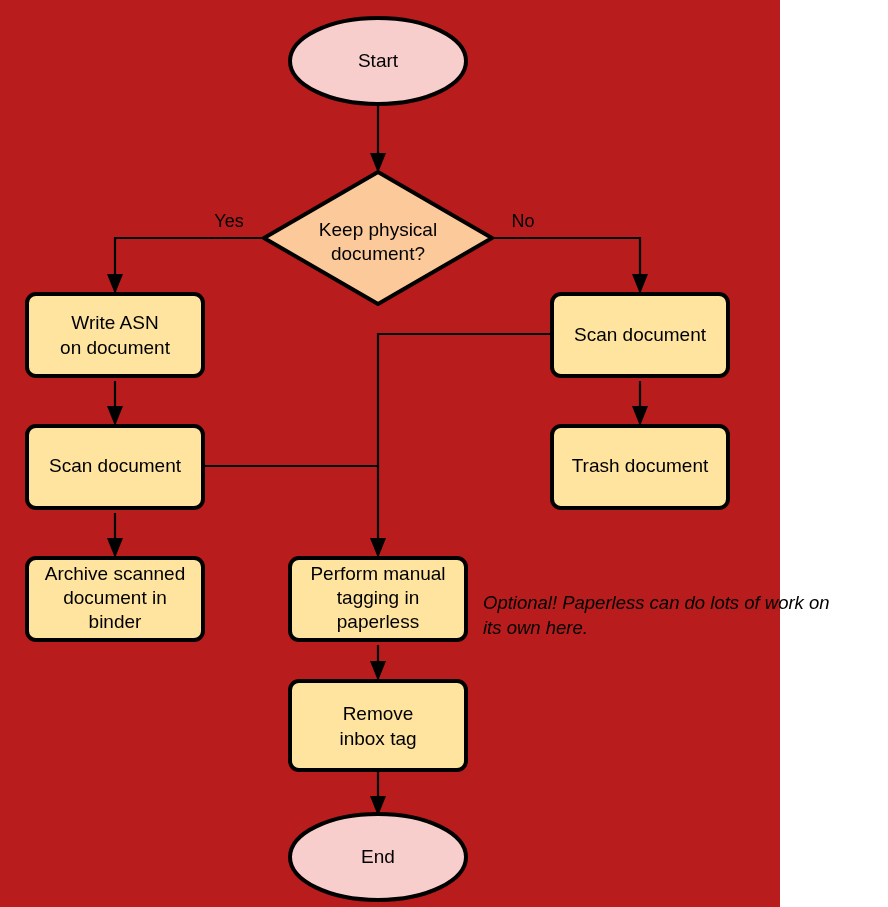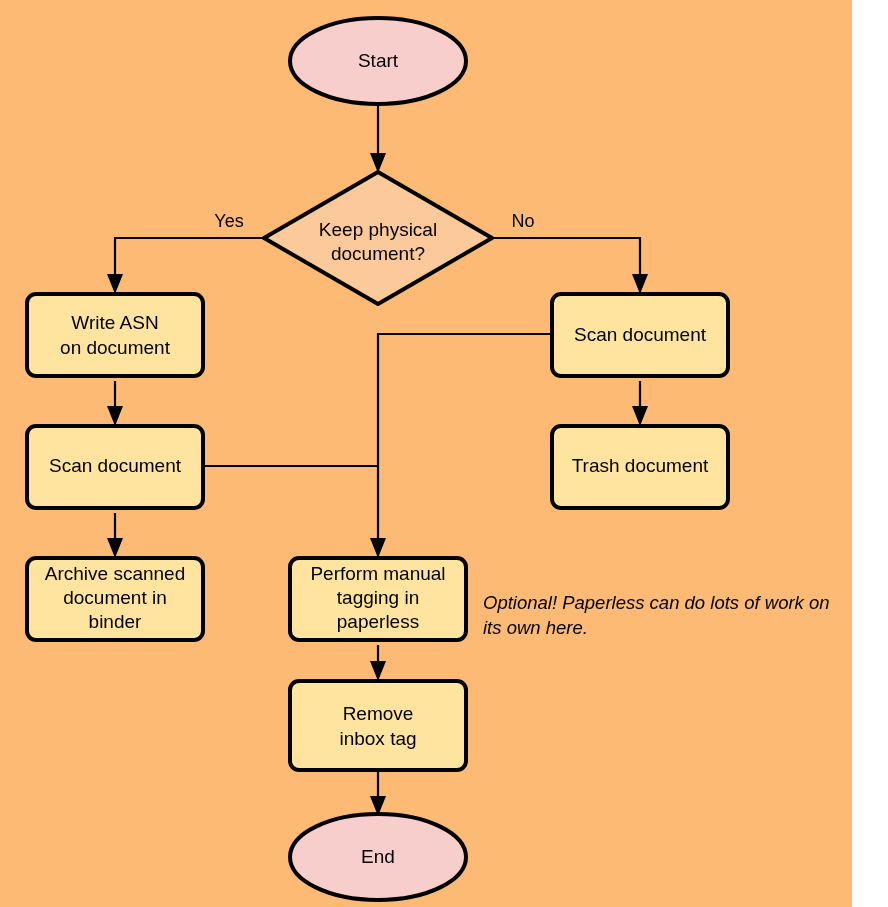--- a/index.html
+++ b/index.html
@@ -8,23 +8,23 @@
     background: #ffffff;
   }
   body {
     width: 888px;
     height: 907px;
     font-family: "Liberation Sans", sans-serif;
     overflow: hidden;
   }
   #flowchart-root {
     position: relative;
-    width: 852px;
+    width: 780px;
     height: 907px;
-    background: #fdba74;
+    background: #b91c1c;
   }
   svg#flow-svg {
     display: block;
     width: 888px;
     height: 907px;
   }
   .node-shape {
     stroke: #000000;
     stroke-width: 4;
     stroke-linejoin: round;

